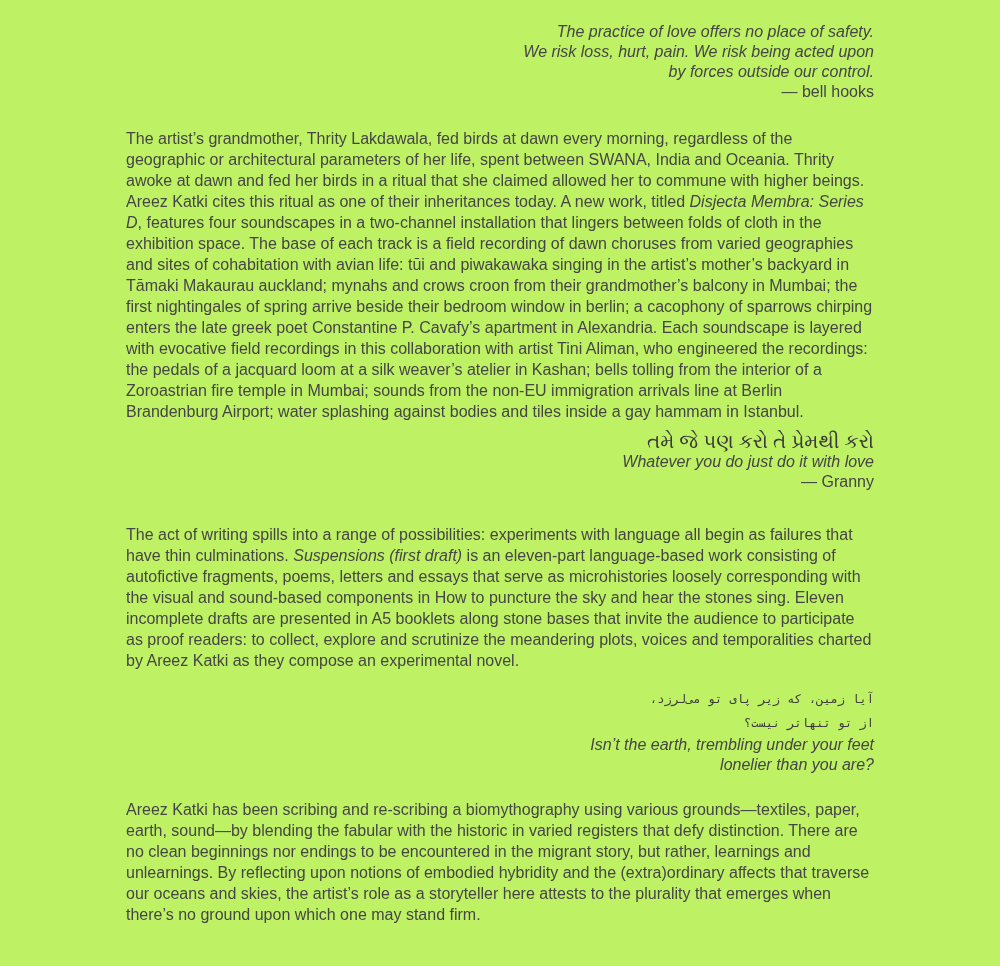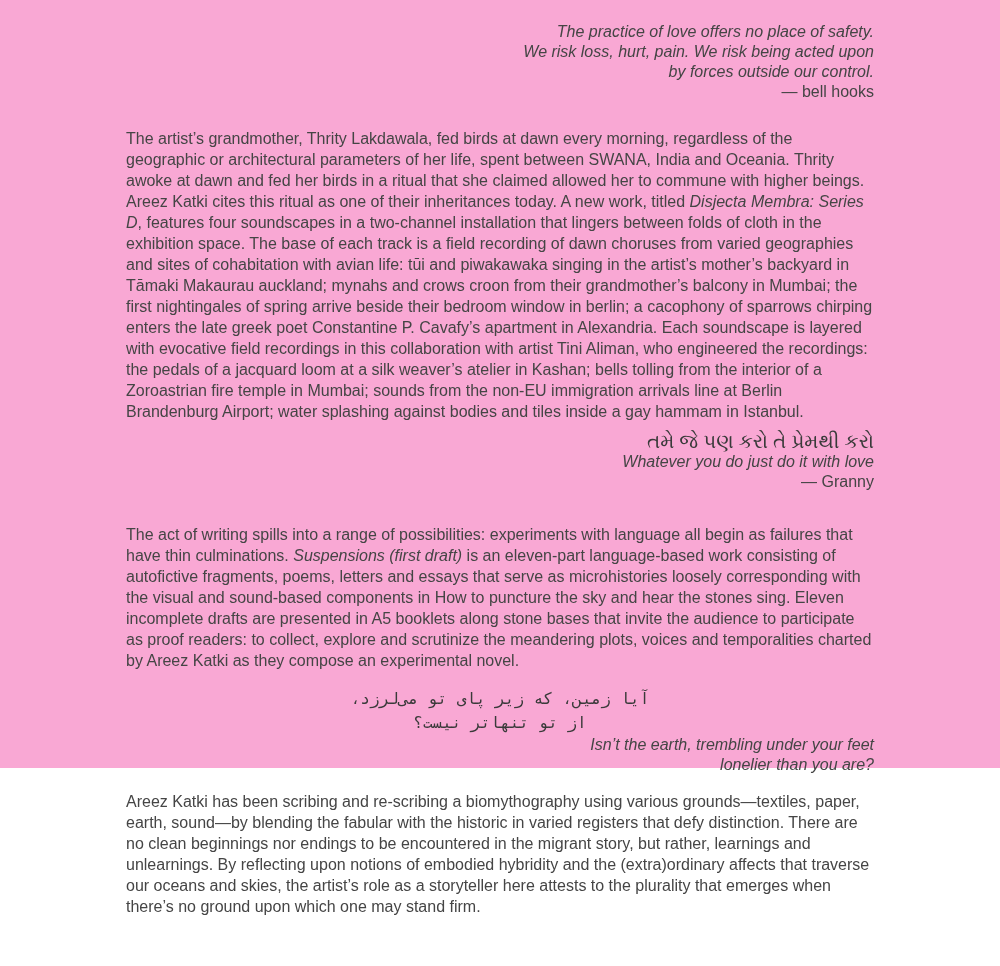--- a/index.html
+++ b/index.html
@@ -10,23 +10,23 @@
   body {
     width: 1000px;
     height: 966px;
     overflow: hidden;
     font-family: "Liberation Sans", "DejaVu Sans", sans-serif;
     color: #454545;
   }
   .page {
     box-sizing: border-box;
     width: 1000px;
-    height: 768px;
+    height: 966px;
     padding: 22px 126px 0 126px;
-    background: #f9a8d4;
+    background: #bef264;
   }
   
   .quote-block {
     text-align: right;
     font-size: 16px;
     line-height: 20px;
   }
   .quote-line {
     font-style: italic;
   }
@@ -35,41 +35,40 @@
   }
   
   .body-paragraph {
     font-size: 16px;
     line-height: 21px;
     text-align: left;
     margin: 0;
   }
   .para-1 { margin-top: 26px; }
   .para-2 { margin-top: 32px; }
-  .para-3 { margin-top: 16px; }
+  .para-3 { margin-top: 24px; }
   
   .granny-block { margin-top: 8px; }
   .gujarati-line {
     font-style: normal;
     font-size: 20px;
     line-height: 22px;
     color: #3a3a3a;
     font-family: Liberation Serif, serif;
   }
   
   .farrokhzad-block { margin-top: 16px; }
   .persian-line {
     direction: rtl;
     unicode-bidi: isolate;
     font-style: normal;
     font-family: "DejaVu Sans Mono", "DejaVu Sans", monospace;
-    font-size: 16px;
+    font-size: 12px;
     line-height: 24px;
     color: #3a3a3a;
-    text-align: center;
   }
 </style>
 </head>
 <body>
 
 <div class="page">
 
   <blockquote class="quote-block bell-hooks-block" style="margin:0;">
     <div class="quote-line">The practice of love offers no place of safety.</div>
     <div class="quote-line">We risk loss, hurt, pain. We risk being acted upon</div>

